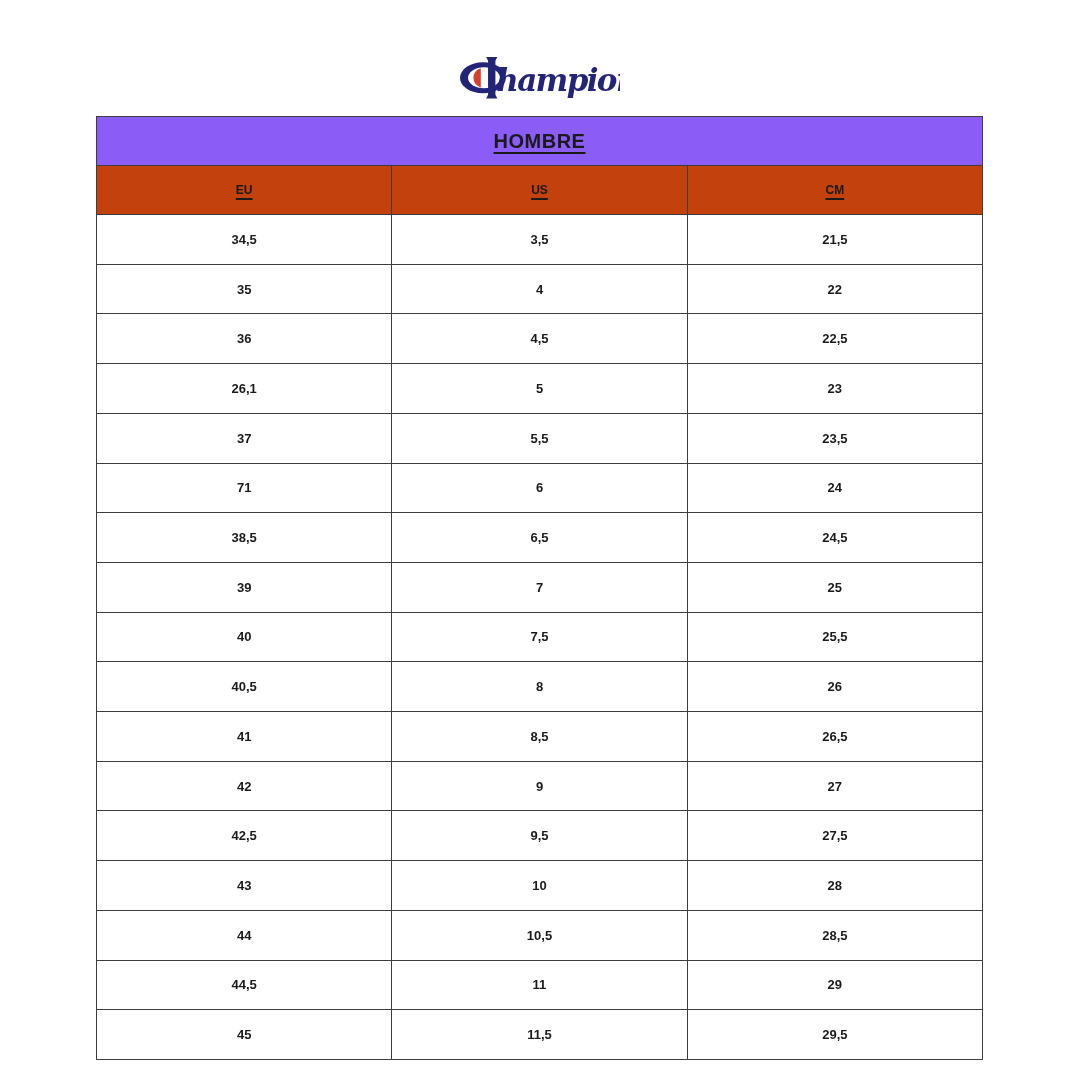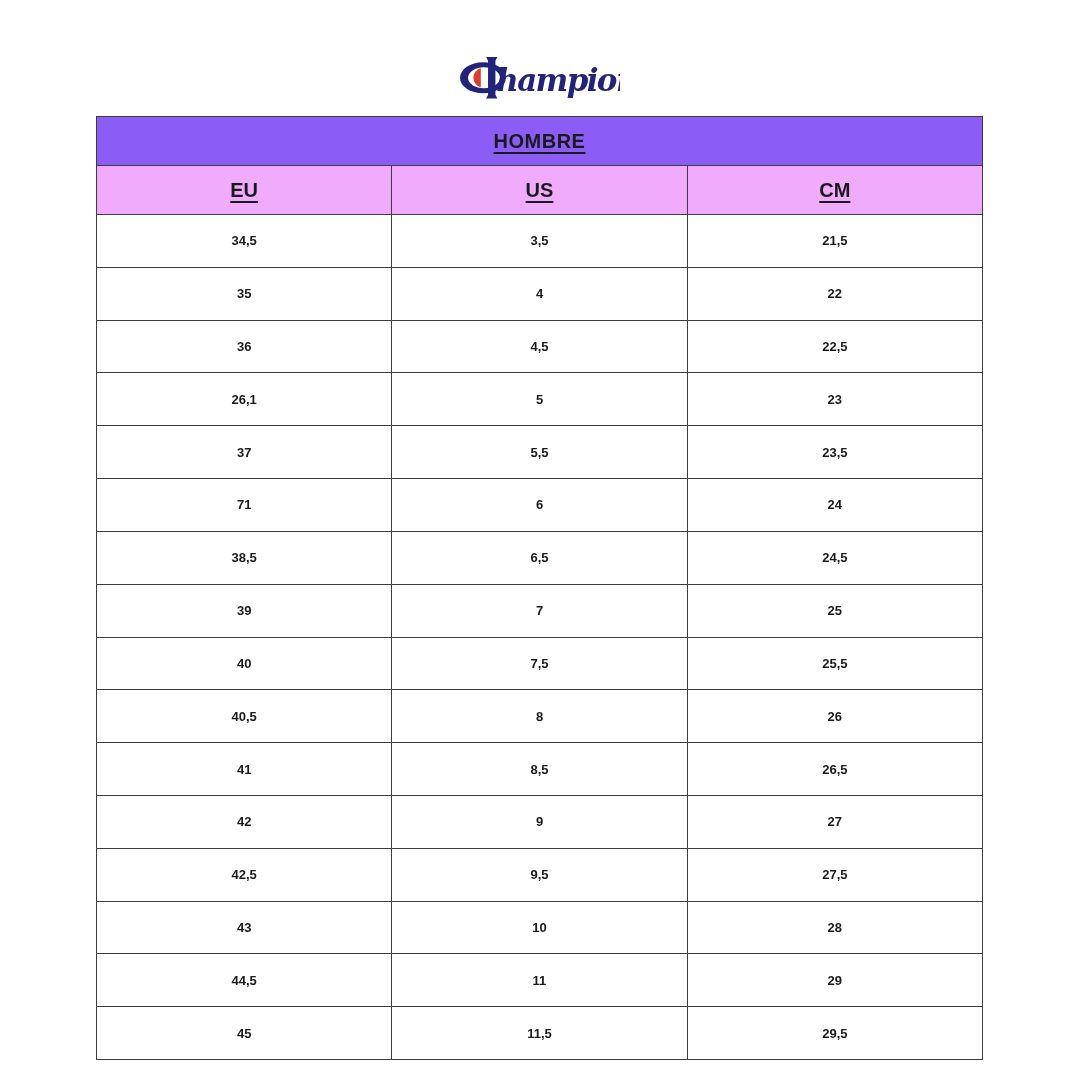--- a/index.html
+++ b/index.html
@@ -43,22 +43,22 @@
     height: 49px;
     background: #8b5cf6;
     font-size: 20px;
     letter-spacing: 0.5px;
     text-decoration: underline;
     text-decoration-thickness: 2px;
     text-underline-offset: 4px;
   }
   .colhead-row th {
     height: 49px;
-    background: #f0abfc;
-    font-size: 20px;
+    background: #c2410c;
+    font-size: 12px;
     text-decoration: underline;
     text-decoration-thickness: 2px;
     text-underline-offset: 4px;
   }
   .size-table td {
     font-size: 13px;
     background: #ffffff;
   }
 </style>
 </head>
@@ -154,20 +154,25 @@
         <td>42,5</td>
         <td>9,5</td>
         <td>27,5</td>
       </tr>
       <tr>
         <td>43</td>
         <td>10</td>
         <td>28</td>
       </tr>
       <tr>
+        <td>44</td>
+        <td>10,5</td>
+        <td>28,5</td>
+      </tr>
+      <tr>
         <td>44,5</td>
         <td>11</td>
         <td>29</td>
       </tr>
       <tr>
         <td>45</td>
         <td>11,5</td>
         <td>29,5</td>
       </tr>
     </tbody>

